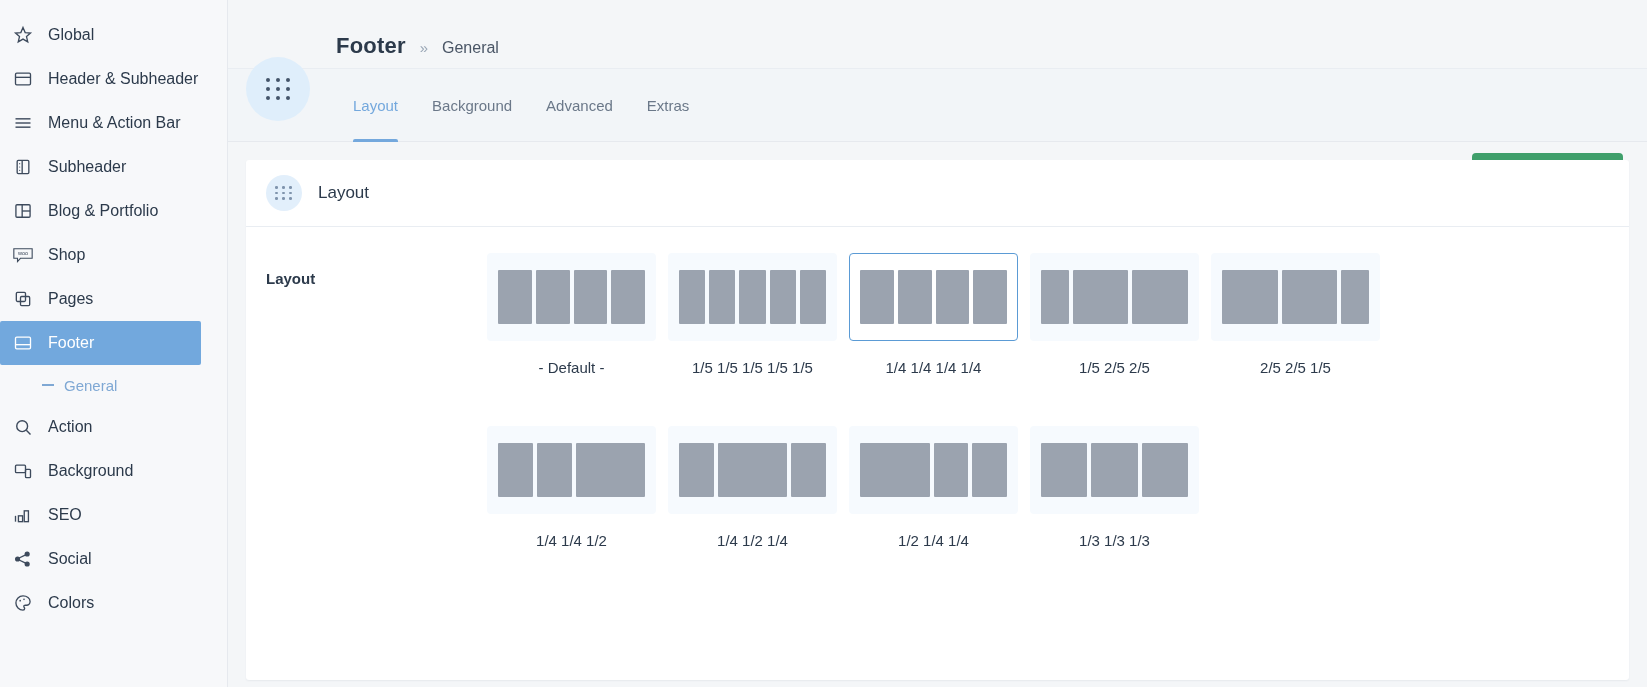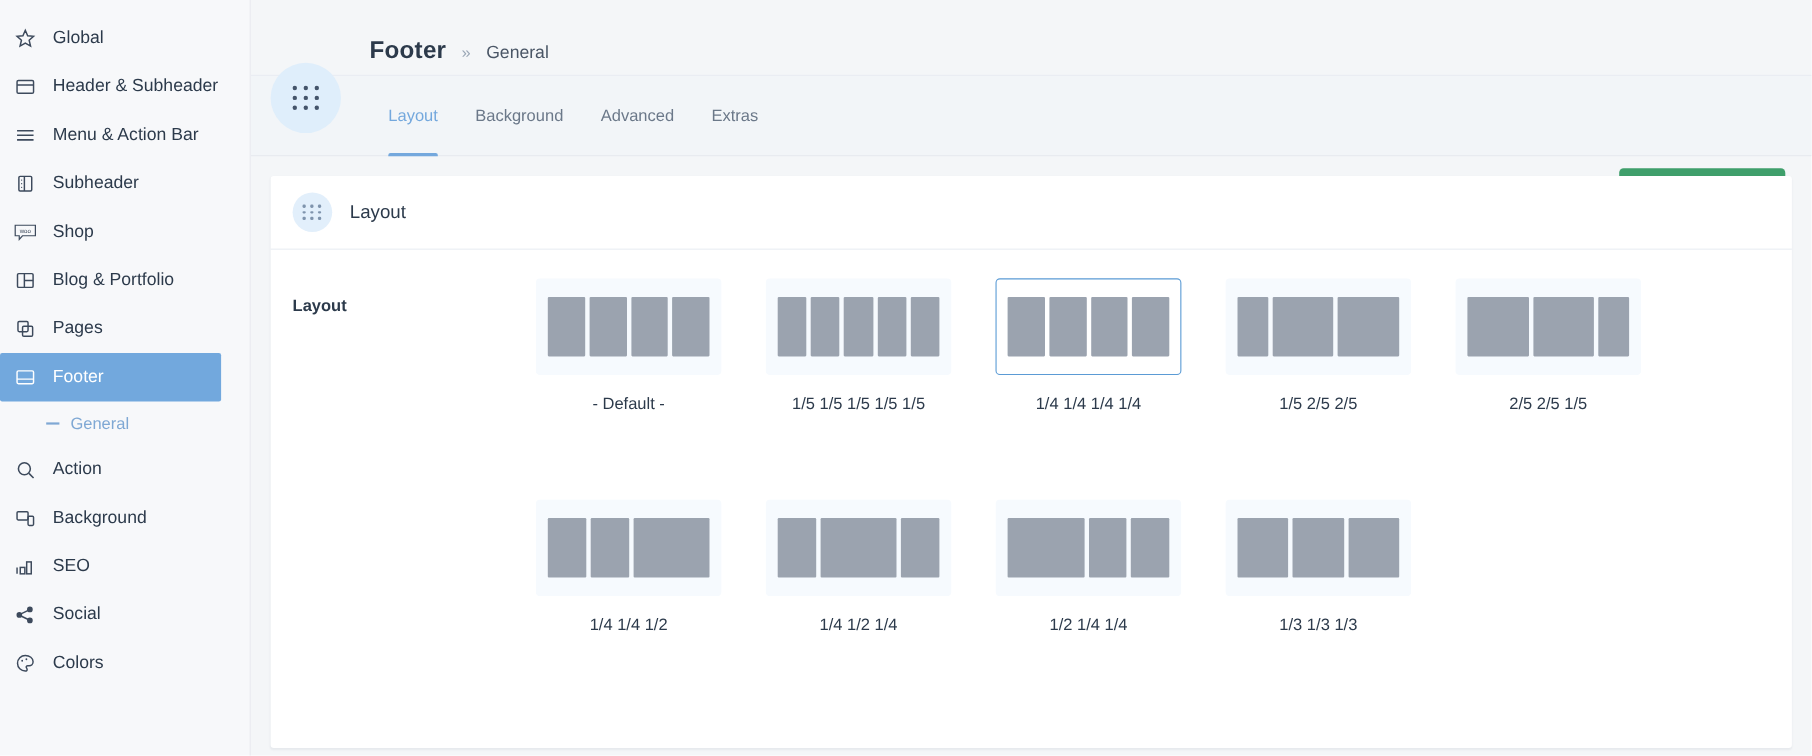--- a/index.html
+++ b/index.html
@@ -147,21 +147,20 @@
     padding-left: 20px; padding-top: 17px;
     font-size: 15px; color: #2c3a4b; font-weight: bold;
   }
   .options {
     flex: 1;
     display: grid;
     grid-template-columns: repeat(5, 181px);
     column-gap: 0;
     row-gap: 0;
     padding-right: 10px;
-    gap: 28px;
   }
   .opt { padding: 0 6px; }
   .opt-box {
     height: 88px;
     background: #f6fafe;
     border: 1px solid transparent;
     border-radius: 4px;
     display: flex; align-items: center; gap: 4px;
     padding: 16px 10px;
     cursor: pointer;
@@ -224,37 +223,37 @@
             <circle cx="8" cy="8" r=".7" fill="currentColor" stroke="none"></circle>
             <circle cx="8" cy="12" r=".7" fill="currentColor" stroke="none"></circle>
             <circle cx="8" cy="16" r=".7" fill="currentColor" stroke="none"></circle>
           </svg>
         </span>
       <span>Subheader</span>
     </div>
 
     <div class="nav-item">
       <span class="nav-ico">
+          <svg width="20" height="20" viewBox="0 0 24 24" fill="none" stroke="currentColor" stroke-width="1.6">
+            <rect x="3.5" y="4.5" width="17" height="15" rx="1.3"></rect>
+            <line x1="11" y1="4.5" x2="11" y2="19.5"></line>
+            <line x1="11" y1="12" x2="20.5" y2="12"></line>
+          </svg>
+        </span>
+      <span>Blog &amp; Portfolio</span>
+    </div>
+
+    <div class="nav-item">
+      <span class="nav-ico">
           <svg width="24" height="20" viewBox="0 0 30 22" fill="none" stroke="currentColor" stroke-width="1.5">
             <path d="M2.5 2.5h25v13h-16l-4 4.5v-4.5h-5z"></path>
             <text x="15" y="11.6" font-size="7.6" fill="currentColor" stroke="none" text-anchor="middle" font-family="Liberation Sans, sans-serif">woo</text>
           </svg>
         </span>
       <span>Shop</span>
-    </div>
-
-    <div class="nav-item">
-      <span class="nav-ico">
-          <svg width="20" height="20" viewBox="0 0 24 24" fill="none" stroke="currentColor" stroke-width="1.6">
-            <rect x="3.5" y="4.5" width="17" height="15" rx="1.3"></rect>
-            <line x1="11" y1="4.5" x2="11" y2="19.5"></line>
-            <line x1="11" y1="12" x2="20.5" y2="12"></line>
-          </svg>
-        </span>
-      <span>Blog &amp; Portfolio</span>
     </div>
 
     <div class="nav-item">
       <span class="nav-ico">
           <svg width="20" height="20" viewBox="0 0 24 24" fill="none" stroke="currentColor" stroke-width="1.6">
             <rect x="4" y="4" width="11" height="11" rx="1.4"></rect>
             <rect x="9" y="9" width="11" height="11" rx="1.4"></rect>
           </svg>
         </span>
       <span>Pages</span>

